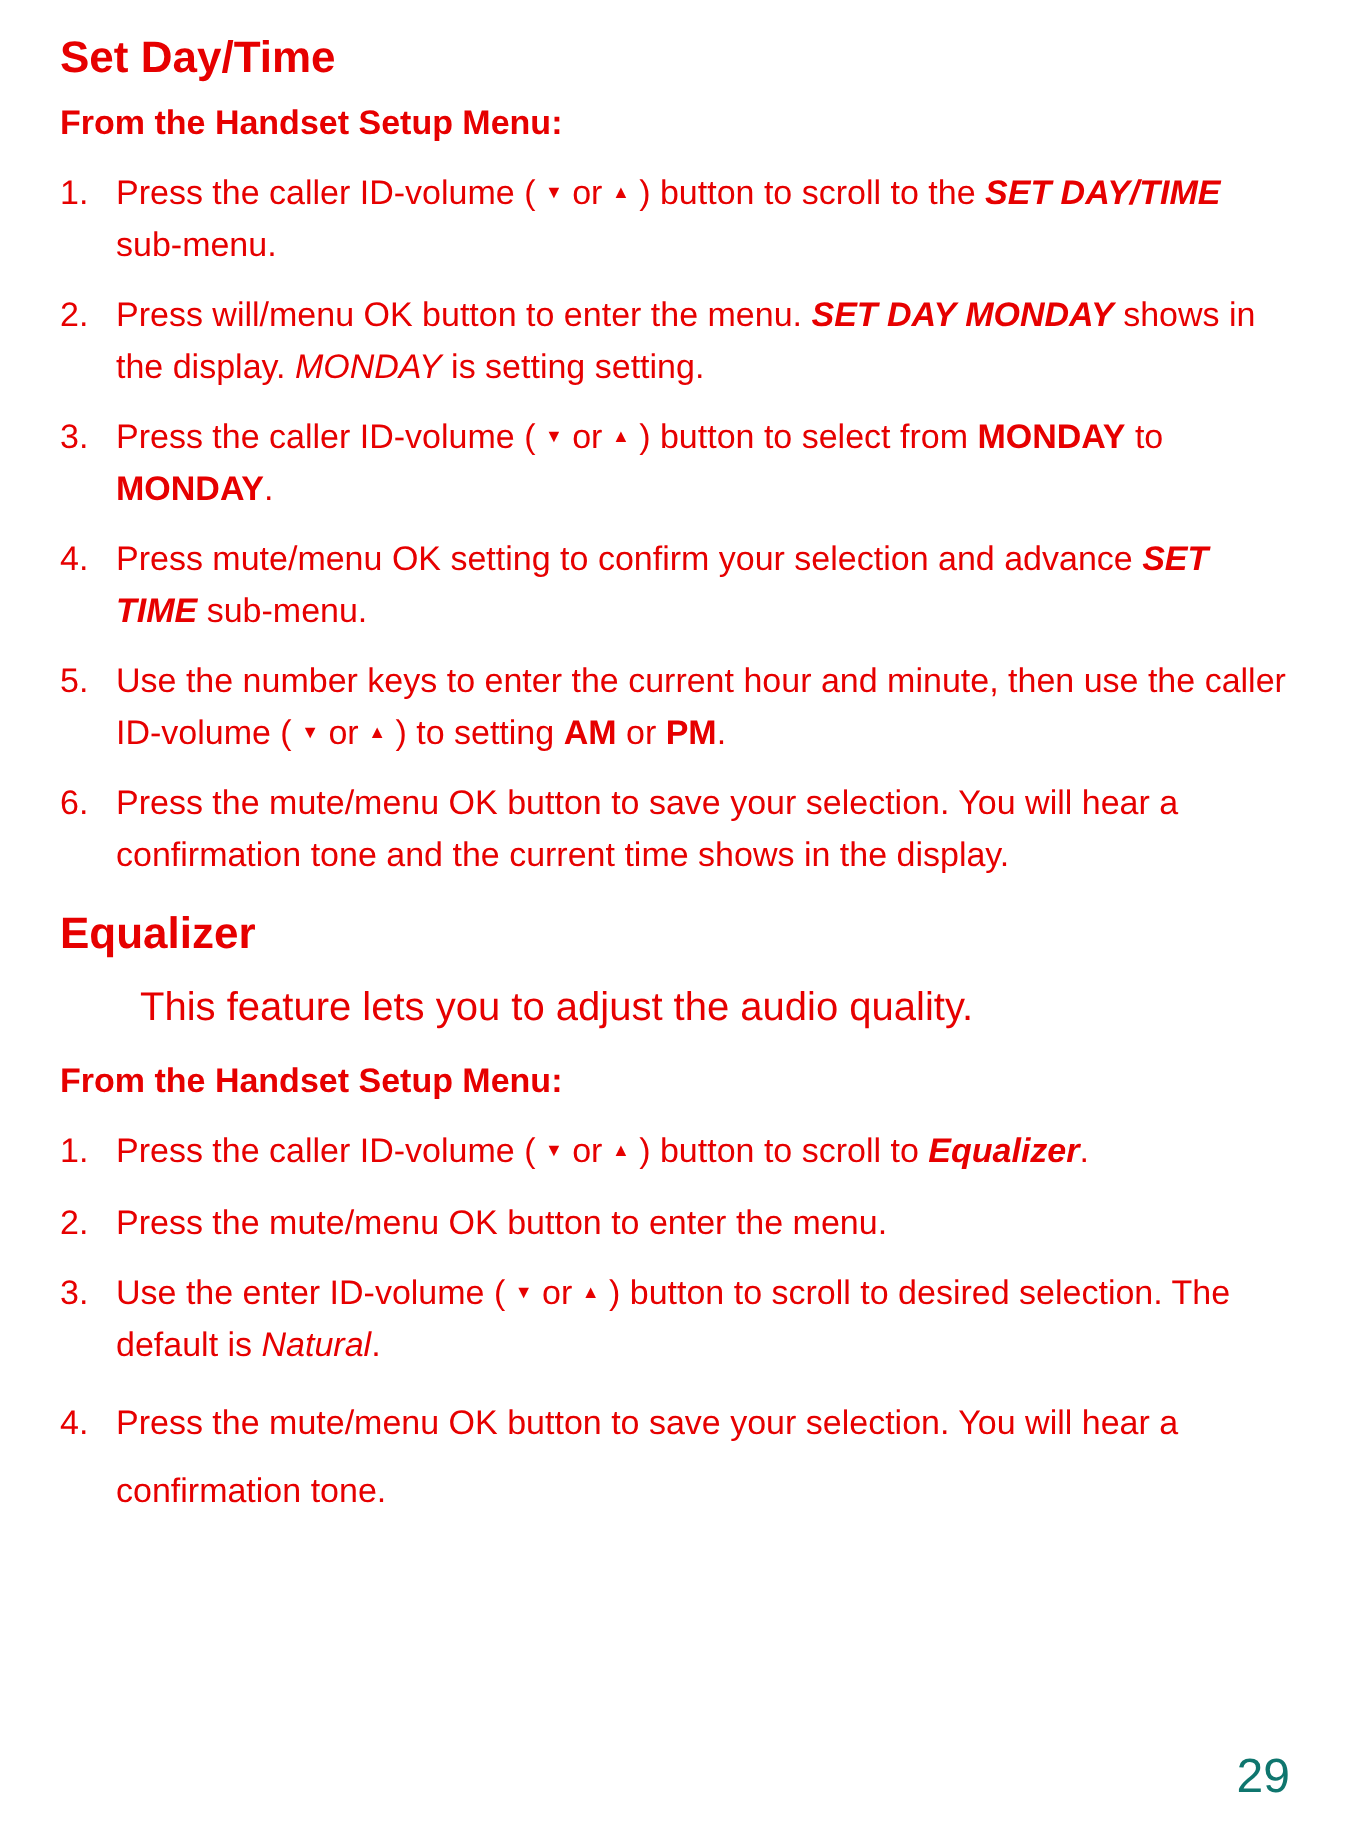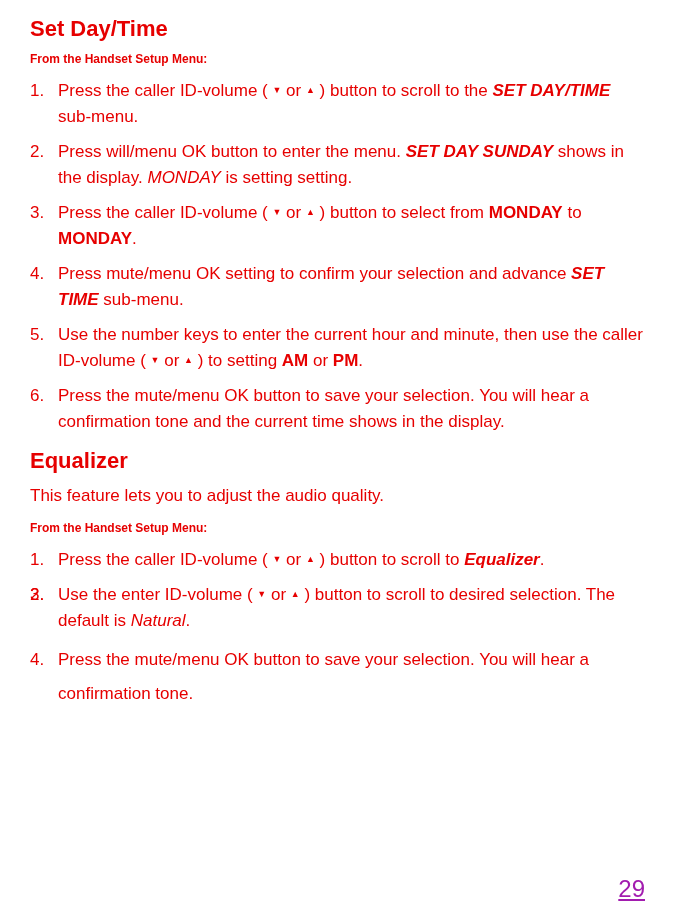--- a/index.html
+++ b/index.html
@@ -12,32 +12,33 @@
       position: relative;
       color: #e60000;
     }
     .heading {
       font-size: 22px;
       font-weight: bold;
       color: #e60000;
       margin-bottom: 10px;
     }
     .subheading {
-      font-size: 12px;
+      font-size: 17px;
       font-weight: bold;
       color: #e60000;
       margin-bottom: 12px;
       margin-top: 4px;
     }
     .intro {
-      font-size: 17px;
+      font-size: 20px;
       color: #e60000;
       margin-bottom: 12px;
       margin-top: 2px;
       line-height: 1.45;
+      margin-left: 40px;
     }
     ol {
       list-style: none;
       padding-left: 0;
       margin-bottom: 14px;
     }
     ol li {
       font-size: 17px;
       line-height: 1.5;
       color: #e60000;
@@ -59,37 +60,36 @@
       vertical-align: middle;
       line-height: 1;
       position: relative;
       top: -1px;
     }
     .page-number {
       position: absolute;
       bottom: 20px;
       right: 30px;
       font-size: 24px;
-      color: #a21caf;
-      text-decoration: underline;
+      color: #0f766e;
     }
   </style>
 </head>
 <body>
 
 <div class="heading">Set Day/Time</div>
 <div class="subheading">From the Handset Setup Menu:</div>
 <ol>
   <li>
     <span class="num">1.</span>
     <span>Press the caller ID-volume ( </span><span class="tri">▼</span><span> or </span><span class="tri">▲</span><span> ) button to scroll to the </span><span class="bi">SET DAY/TIME</span><span> sub-menu.</span>
   </li>
   <li>
     <span class="num">2.</span>
-    <span>Press will/menu OK button to enter the menu. </span><span class="bi">SET DAY SUNDAY</span><span> shows in the display. </span><span class="i">MONDAY</span><span> is setting setting.</span>
+    <span>Press will/menu OK button to enter the menu. </span><span class="bi">SET DAY MONDAY</span><span> shows in the display. </span><span class="i">MONDAY</span><span> is setting setting.</span>
   </li>
   <li>
     <span class="num">3.</span>
     <span>Press the caller ID-volume ( </span><span class="tri">▼</span><span> or </span><span class="tri">▲</span><span> ) button to select from </span><span class="b">MONDAY</span><span> to </span><span class="b">MONDAY</span><span>.</span>
   </li>
   <li>
     <span class="num">4.</span>
     <span>Press mute/menu OK setting to confirm your selection and advance </span><span class="bi">SET TIME</span><span> sub-menu.</span>
   </li>
   <li>
@@ -105,20 +105,21 @@
 <div class="heading">Equalizer</div>
 <div class="intro">This feature lets you to adjust the audio quality.</div>
 <div class="subheading">From the Handset Setup Menu:</div>
 <ol>
   <li>
     <span class="num">1.</span>
     <span>Press the caller ID-volume ( </span><span class="tri">▼</span><span> or </span><span class="tri">▲</span><span> ) button to scroll to </span><span class="bi">Equalizer</span><span>.</span>
   </li>
   <li>
     <span class="num">2.</span>
+    <span>Press the mute/menu OK button to enter the menu.</span>
   </li>
   <li>
     <span class="num">3.</span>
     <span>Use the enter ID-volume ( </span><span class="tri">▼</span><span>  or  </span><span class="tri">▲</span><span> ) button to scroll to desired selection. The default is </span><span class="i">Natural</span><span>.</span>
   </li>
   <li style="line-height:2.0;">
     <span class="num">4.</span>
     <span>Press the mute/menu OK button to save your selection. You will hear a confirmation tone.</span>
   </li>
 </ol>

